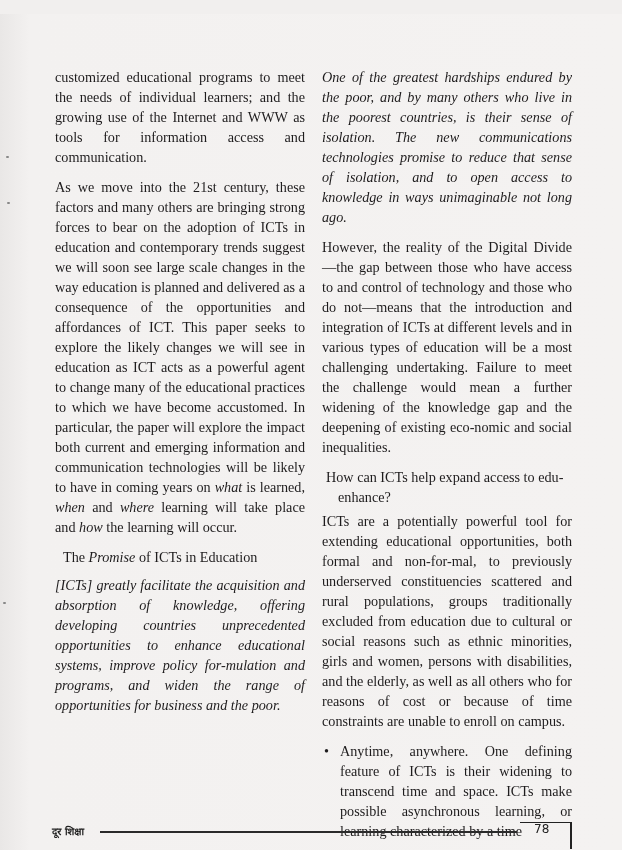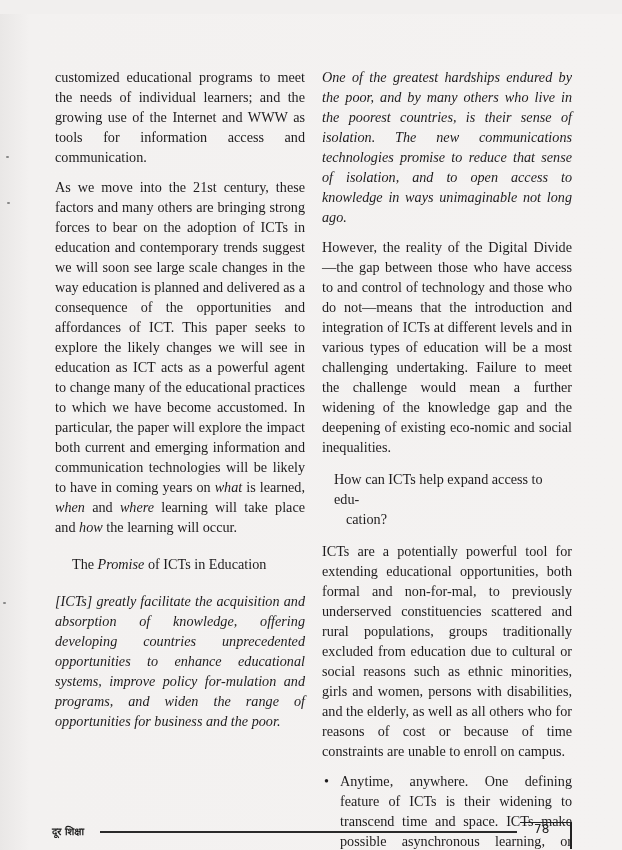--- a/index.html
+++ b/index.html
@@ -5,22 +5,22 @@
   html,body{margin:0;padding:0;}
   body{width:622px;height:850px;background:#f1efee;position:relative;overflow:hidden;
        font-family:"Liberation Serif","DejaVu Serif",serif;color:#1e1c1d;}
   .page{position:absolute;left:0;top:14px;width:622px;height:850px;
         background:linear-gradient(90deg,#e9e7e6 0,#f3f1f0 30px,#f4f2f1 100%);}
   .col{position:absolute;top:53px;width:250px;font-size:14.2px;line-height:20px;}
   .col-left{left:55px;}
   .col-right{left:322px;}
   p{margin:0 0 10px 0;text-align:justify;}
   .italic{font-style:italic;}
-  .heading{margin:17px;}
-  .heading2{margin:12px;padding-left:0;text-indent:0;}
+  .heading{margin:8px;}
+  .heading2{margin:4px;padding-left:0;text-indent:0;}
   .heading2 .indent{display:block;padding-left:12px;}
   ul{margin:0;padding:0;list-style:none;}
   li{position:relative;padding-left:18px;text-align:justify;}
   li .bullet{position:absolute;left:2px;top:0;}
   .footer-left{position:absolute;left:52px;top:810px;font-family:"DejaVu Sans",sans-serif;font-size:10px;font-weight:bold;color:#222;}
   .footer-rule{position:absolute;left:100px;top:817px;width:417px;height:2px;background:#2a2a2a;}
   .pagenum-box{position:absolute;left:520px;top:808px;width:50px;height:26px;border-top:1.5px solid #222;border-right:2px solid #222;}
   .pagenum{position:absolute;left:534px;top:808px;font-family:"DejaVu Sans",sans-serif;font-size:12px;color:#222;}
   .speck{position:absolute;width:3px;height:2px;background:#888;border-radius:1px;}
 </style>
@@ -32,21 +32,21 @@
   <div class="col col-left">
     <p>customized educational programs to meet the needs of individual learners; and the growing use of the Internet and WWW as tools for information access and communication.</p>
     <p><span>As we move into the 21st century, these factors and many others are bringing strong forces to bear on the adoption of ICTs in education and contemporary trends suggest we will soon see large scale changes in the way education is planned and delivered as a consequence of the opportunities and affordances of ICT. This paper seeks to explore the likely changes we will see in education as ICT acts as a powerful agent to change many of the educational practices to which we have become accustomed. In particular, the paper will explore the impact both current and emerging information and communication technologies will be likely to have in coming years on </span><em>what</em><span> is learned, </span><em>when</em><span> and </span><em>where</em><span> learning will take place and </span><em>how</em><span> the learning will occur.</span></p>
     <div class="heading"><span>The </span><em>Promise</em><span> of ICTs in Education</span></div>
     <p class="italic">[ICTs] greatly facilitate the acquisition and absorption of knowledge, offering developing countries unprecedented opportunities to enhance educational systems, improve policy for-mulation and programs, and widen the range of opportunities for business and the poor.</p>
   </div>
 
   <div class="col col-right">
     <p class="italic">One of the greatest hardships endured by the poor, and by many others who live in the poorest countries, is their sense of isolation. The new communications technologies promise to reduce that sense of isolation, and to open access to knowledge in ways unimaginable not long ago.</p>
     <p>However, the reality of the Digital Divide—the gap between those who have access to and control of technology and those who do not—means that the introduction and integration of ICTs at different levels and in various types of education will be a most challenging undertaking. Failure to meet the challenge would mean a further widening of the knowledge gap and the deepening of existing eco-nomic and social inequalities.</p>
-    <div class="heading2"><span>How can ICTs help expand access to edu-</span><span class="indent">cation?</span></div>
+    <div class="heading2"><span>How can ICTs help expand access to edu-</span><span class="indent">enhance?</span></div>
     <p>ICTs are a potentially powerful tool for extending educational opportunities, both formal and non-for-mal, to previously underserved constituencies scattered and rural populations, groups traditionally excluded from education due to cultural or social reasons such as ethnic minorities, girls and women, persons with disabilities, and the elderly, as well as all others who for reasons of cost or because of time constraints are unable to enroll on campus.</p>
     <ul>
       <li><span class="bullet">•</span><span>Anytime, anywhere. One defining feature of ICTs is their widening to transcend time and space. ICTs make possible asynchronous learning, or learning characterized by a time</span></li>
     </ul>
   </div>
 
   <div class="footer-left">दूर शिक्षा</div>
   <div class="footer-rule"></div>
   <div class="pagenum-box"></div>
   <div class="pagenum">78</div>

